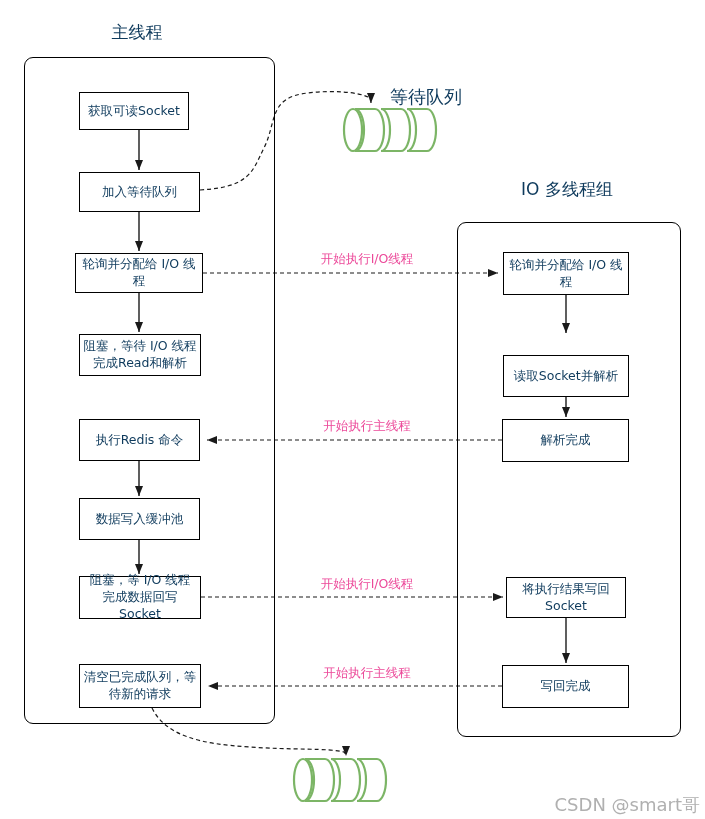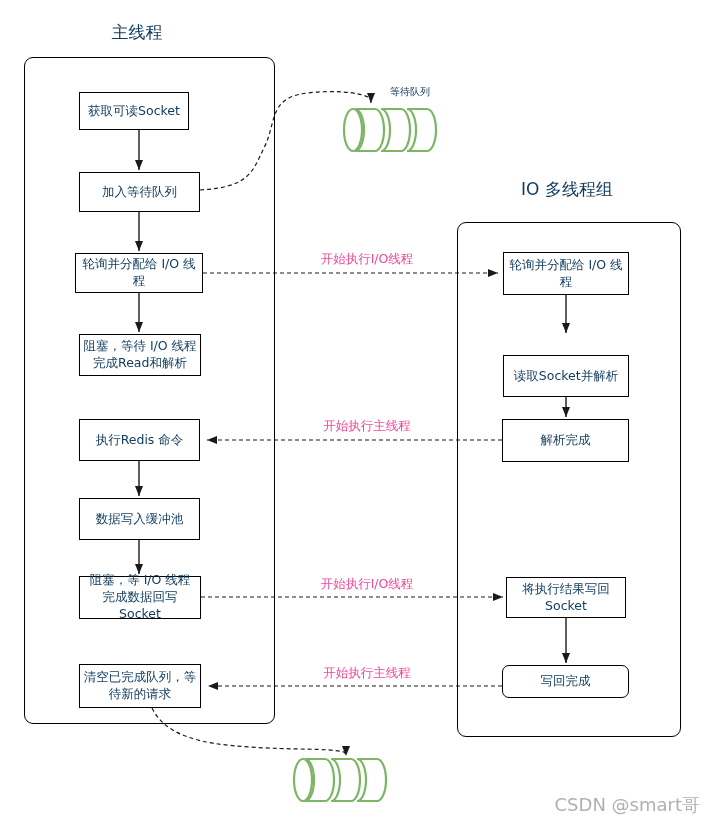--- a/index.html
+++ b/index.html
@@ -18,21 +18,21 @@
     white-space:pre-line;box-sizing:border-box;padding:2px 3px;
   }
   .group-title{
     position:absolute;color:#0e3a5c;font-size:17px;text-align:center;white-space:nowrap;
   }
   .edge-label{
     position:absolute;color:#ec4899;font-size:12.5px;white-space:nowrap;
     transform:translateX(-50%);
   }
   .queue-label{
-    position:absolute;color:#0e3a5c;font-size:10px;white-space:nowrap;
+    position:absolute;color:#0e3a5c;font-size:18px;white-space:nowrap;
   }
   .watermark{
     position:absolute;color:#b0b0b0;font-size:18px;white-space:nowrap;
   }
 </style>
 </head>
 <body>
 
 <div class="canvas">
 
@@ -92,21 +92,21 @@
   <div class="flow-node" style="left:79px;top:576px;width:122px;height:43px;">阻塞，等 I/O 线程
 完成数据回写Socket</div>
   <div class="flow-node" style="left:79px;top:664px;width:122px;height:44px;">清空已完成队列，等
 待新的请求</div>
 
   <div class="flow-node" style="left:503px;top:252px;width:126px;height:43px;">轮询并分配给 I/O 线程</div>
   <div class="flow-node" style="left:503px;top:335px;width:126px;height:42px;margin-top:20px;">读取Socket并解析</div>
   <div class="flow-node" style="left:502px;top:419px;width:127px;height:43px;">解析完成</div>
   <div class="flow-node" style="left:506px;top:577px;width:120px;height:41px;">将执行结果写回
 Socket</div>
-  <div class="flow-node" style="left:502px;top:665px;width:127px;height:33px;border-radius:7px;">写回完成</div>
+  <div class="flow-node" style="left:502px;top:665px;width:127px;height:43px;">写回完成</div>
 
   <div class="edge-label" style="left:367px;top:251px;">开始执行I/O线程</div>
   <div class="edge-label" style="left:367px;top:418px;">开始执行主线程</div>
   <div class="edge-label" style="left:367px;top:576px;">开始执行I/O线程</div>
   <div class="edge-label" style="left:367px;top:665px;">开始执行主线程</div>
 
   <div class="queue-label" style="left:390px;top:85px;">等待队列</div>
 
   <div class="watermark" style="right:5px;top:793px;">CSDN @smart哥</div>
 

